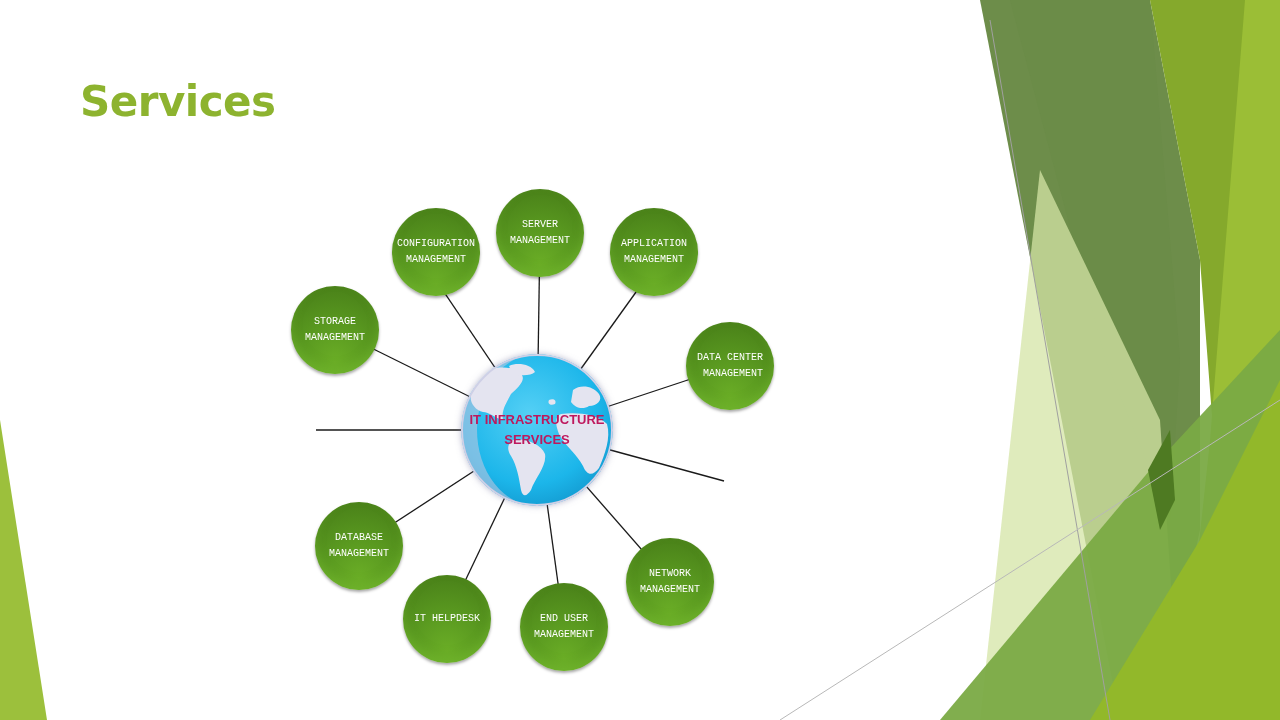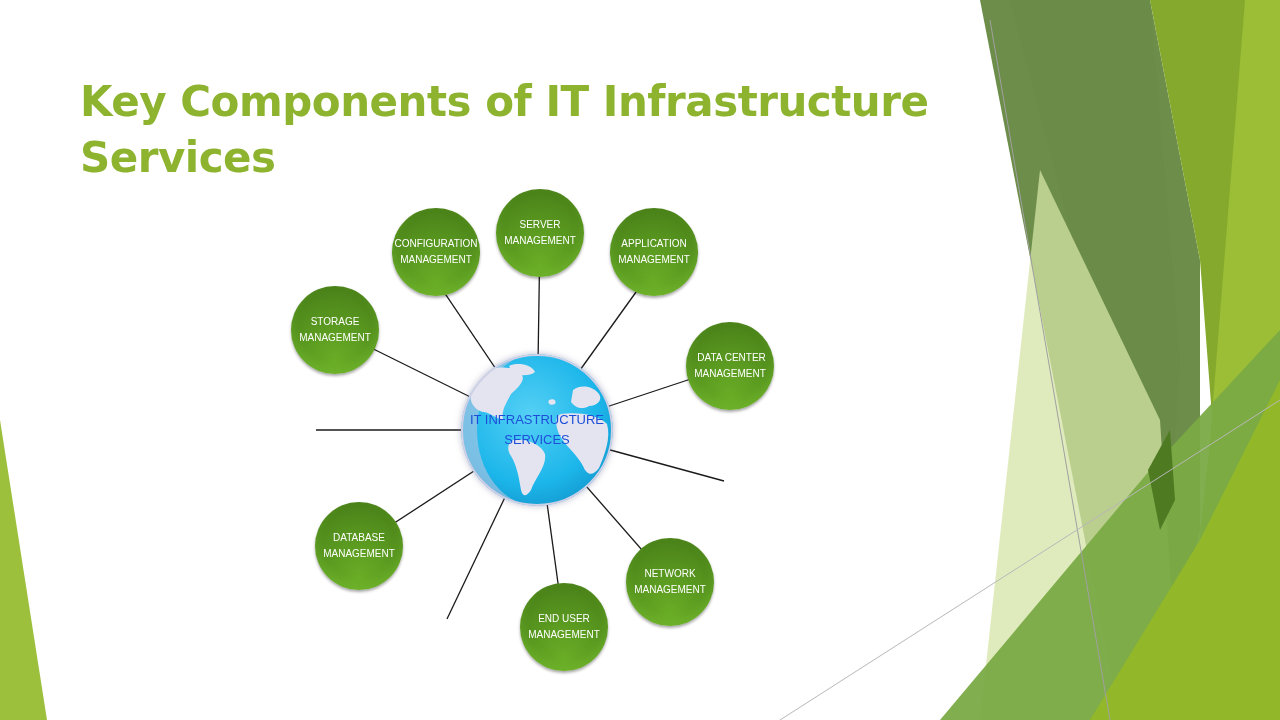--- a/index.html
+++ b/index.html
@@ -5,23 +5,23 @@
   html, body { margin:0; padding:0; }
   body { width:1280px; height:720px; overflow:hidden; background:#ffffff; position:relative; font-family:"DejaVu Sans", "Liberation Sans", sans-serif; }
   .bg-svg { position:absolute; left:0; top:0; width:1280px; height:720px; }
   .title { position:absolute; left:80px; top:74px; margin:0; color:#8db32f; font-family:"DejaVu Sans", sans-serif; font-weight:bold; font-size:42px; line-height:56px; letter-spacing:-0.5px; width:880px; }
   .title span { display:block; }
   .diagram { position:absolute; left:0; top:0; width:1280px; height:720px; }
   .node { position:absolute; width:88px; height:88px; border-radius:50%;
     background: radial-gradient(circle at 50% 85%, #6aad26 0%, #5a9a20 40%, #457a17 100%);
     box-shadow: 0 2px 3px rgba(0,0,0,0.35), inset 0 -6px 10px rgba(120,190,50,0.5);
     display:flex; align-items:center; justify-content:center; text-align:center; }
-  .node-label { color:#ffffff; font-family:Liberation Sans, sans-serif; font-size:10px; line-height:16px; text-transform:uppercase; white-space:pre-line; letter-spacing:0; }
+  .node-label { color:#ffffff; font-family:Liberation Mono, monospace; font-size:10px; line-height:16px; text-transform:uppercase; white-space:pre-line; letter-spacing:0; }
   .globe { position:absolute; left:461px; top:354px; width:152px; height:152px; border-radius:50%; overflow:hidden; box-shadow: 0 0 6px rgba(120,120,160,0.5); }
-  .globe-label { position:absolute; left:0; top:0; width:152px; height:152px; display:flex; align-items:center; justify-content:center; text-align:center; color:#1d4ed8; font-family:"Liberation Sans", sans-serif; font-weight:normal; font-size:13px; line-height:20px; white-space:pre-line; }
+  .globe-label { position:absolute; left:0; top:0; width:152px; height:152px; display:flex; align-items:center; justify-content:center; text-align:center; color:#be185d; font-family:"Liberation Sans", sans-serif; font-weight:bold; font-size:13px; line-height:20px; white-space:pre-line; }
 </style>
 </head>
 <body>
 
 <svg class="bg-svg" viewBox="0 0 1280 720">
 
   <polygon points="0,420 0,720 47,720" fill="#9cc03c"></polygon>
 
   <polygon points="980,0 1150,0 1200,260 1200,530 1160,720 1120,720" fill="#6d8d4a"></polygon>
   <polygon points="1010,0 1150,0 1180,360 1170,520 1105,360" fill="#6a8c48" opacity="0.9"></polygon>
@@ -30,21 +30,20 @@
   <polygon points="1040,170 1160,420 1180,720 980,720" fill="#d4e4a5" opacity="0.75"></polygon>
   <polygon points="1280,330 1280,720 940,720 1150,470" fill="#7aaa45" opacity="0.95"></polygon>
   <polygon points="1280,380 1280,720 1090,720 1200,540" fill="#92b82a"></polygon>
   <polygon points="1148,470 1170,430 1175,500 1160,530" fill="#4e7a22"></polygon>
 
   <line x1="990" y1="20" x2="1110" y2="720" stroke="#a0a0a0" stroke-width="1"></line>
   <line x1="780" y1="720" x2="1280" y2="400" stroke="#b8b8b8" stroke-width="1"></line>
 </svg>
 
 <h1 class="title">
-  <span>Key Components of IT Infrastructure</span>
   <span>Services</span>
 </h1>
 
 <div class="diagram">
   <svg class="bg-svg" viewBox="0 0 1280 720">
     <g stroke="#1a1a1a" stroke-width="1.3">
       <line x1="537" y1="430" x2="540" y2="233"></line>
       <line x1="537" y1="430" x2="654" y2="267"></line>
       <line x1="537" y1="430" x2="730" y2="366"></line>
       <line x1="537" y1="430" x2="724" y2="481"></line>
@@ -70,20 +69,23 @@
     <span class="node-label">DATA CENTER
 MANAGEMENT</span>
   </div>
   <div class="node" style="left:626px;top:538px;">
     <span class="node-label">NETWORK
 MANAGEMENT</span>
   </div>
   <div class="node" style="left:520px;top:583px;align-items:center;">
     <span class="node-label">END USER
 MANAGEMENT</span>
+  </div>
+  <div class="node" style="left:403px;top:575px;">
+    <span class="node-label">IT HELPDESK</span>
   </div>
   <div class="node" style="left:315px;top:502px;">
     <span class="node-label">DATABASE
 MANAGEMENT</span>
   </div>
   <div class="node" style="left:291px;top:286px;">
     <span class="node-label">STORAGE
 MANAGEMENT</span>
   </div>
   <div class="node" style="left:392px;top:208px;">

